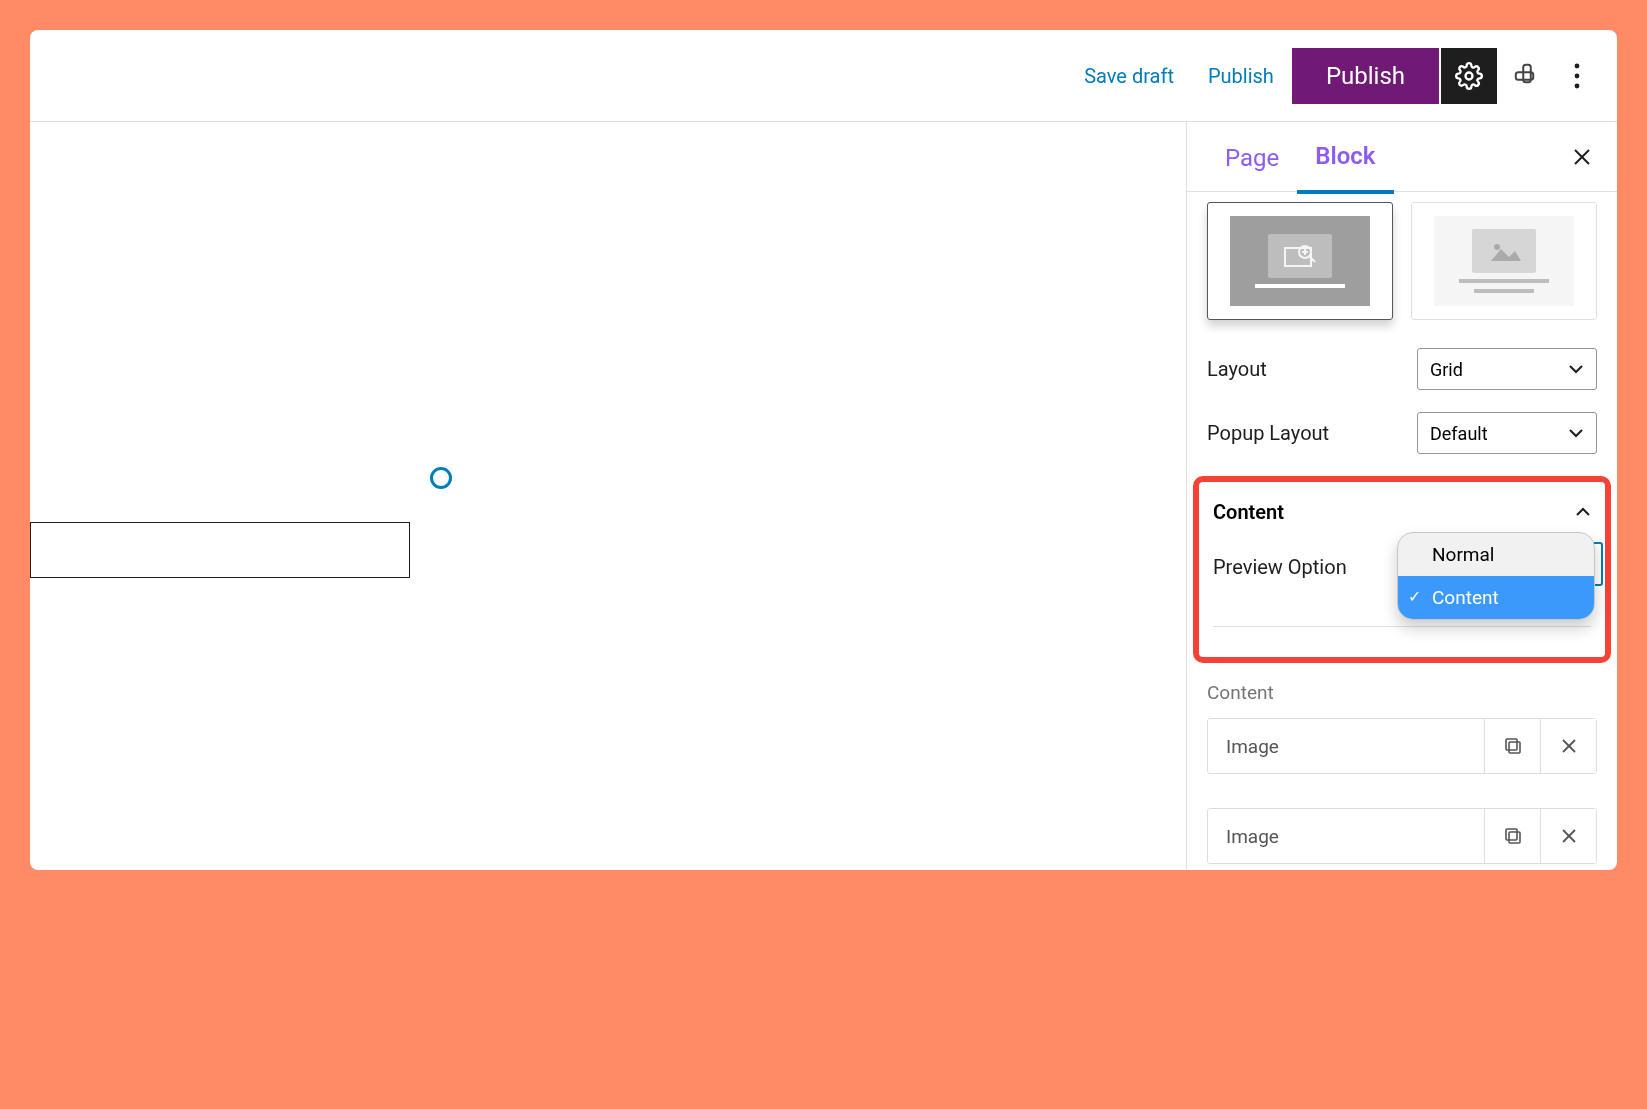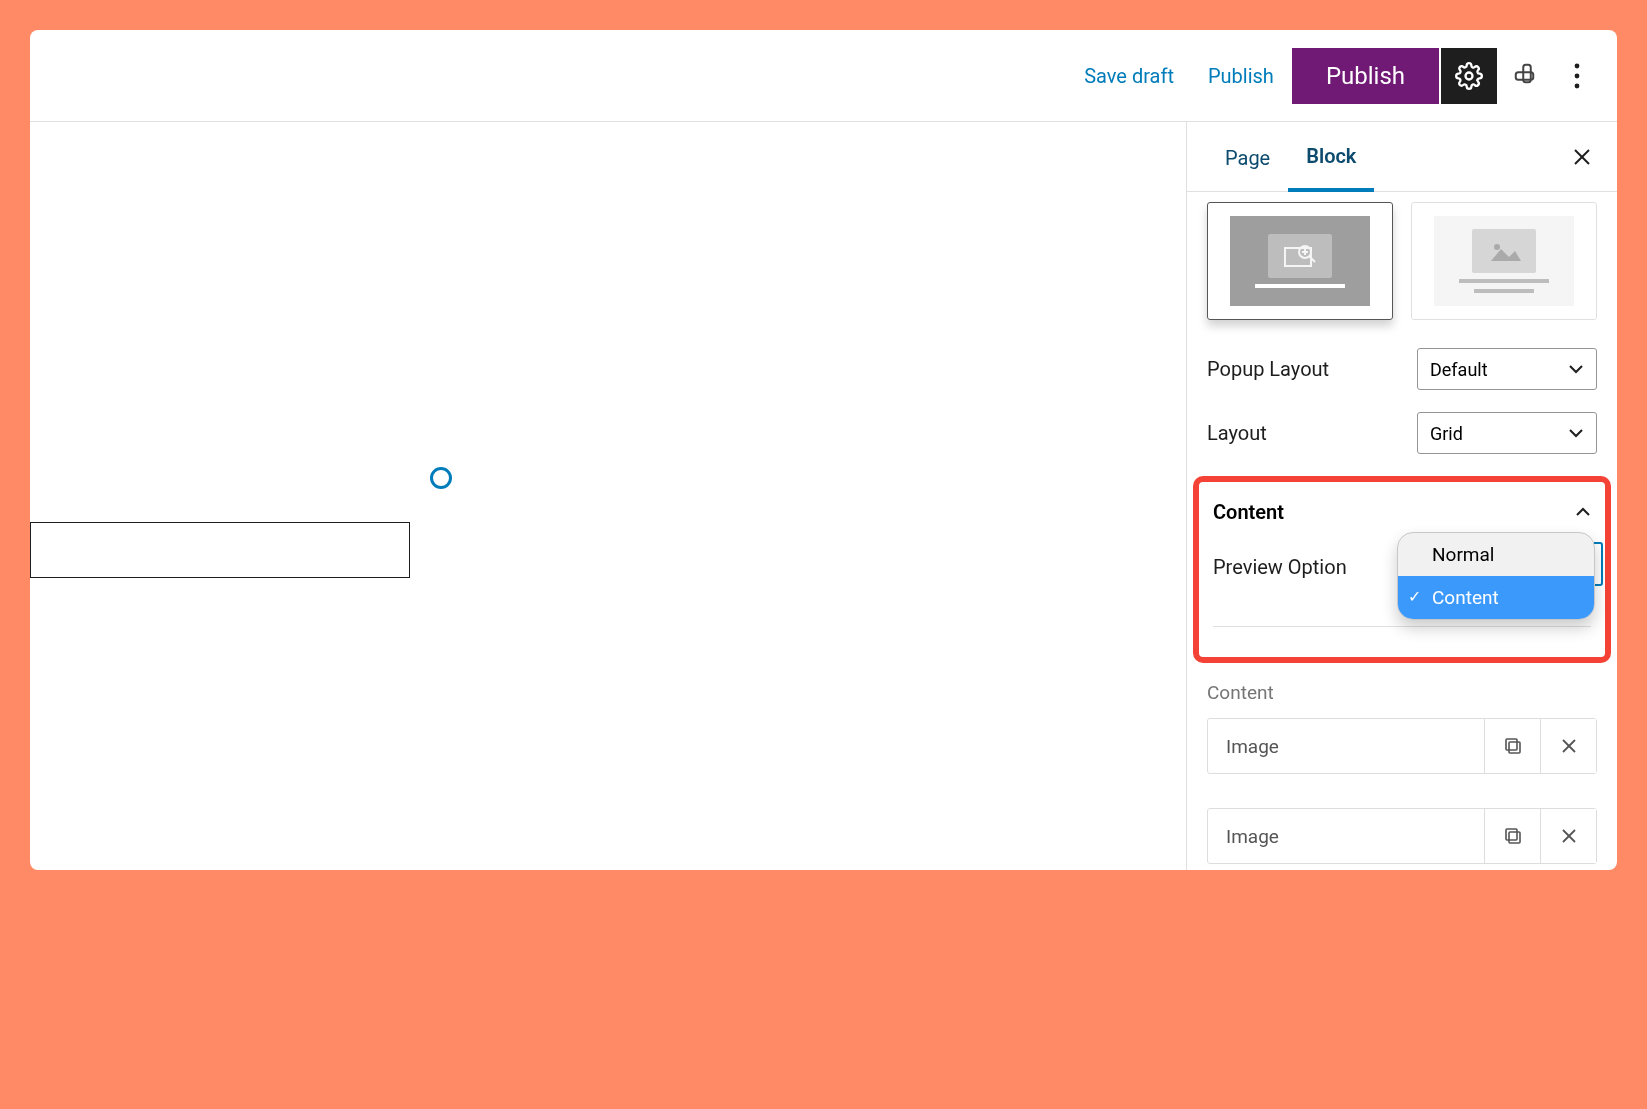--- a/index.html
+++ b/index.html
@@ -16,21 +16,21 @@
 
   
   .body { display: flex; height: calc(100% - 92px); }
   .canvas { flex: 1; position: relative; border-right: 1px solid #e0e0e0; }
   .spinner { position: absolute; top: 345px; left: 400px; width: 22px; height: 22px; border: 3px solid #007cba; border-radius: 50%; }
   .empty-block { position: absolute; top: 400px; left: 0; width: 380px; height: 56px; border: 1.5px solid #1e1e1e; background: #fff; }
 
   
   .sidebar { width: 430px; display: flex; flex-direction: column; overflow: hidden; }
   .tabs { display: flex; align-items: center; border-bottom: 1px solid #e0e0e0; padding: 0 20px; height: 70px; }
-  .tab { font-size: 20px; padding: 22px 18px 20px; cursor: pointer; border: none; background: none; color: #0c4a6e; }
+  .tab { font-size: 24px; padding: 22px 18px 20px; cursor: pointer; border: none; background: none; color: #8b5cf6; }
   .tab.active { font-weight: 600; border-bottom: 4px solid #007cba; }
   .tab-spacer { flex: 1; }
   .close-tab { width: 30px; height: 30px; display: flex; align-items: center; justify-content: center; cursor: pointer; border: none; background: none; font-size: 22px; }
 
   .panel { padding: 10px 20px 20px; overflow-y: auto; flex: 1; }
 
   
   .thumbs { display: flex; gap: 18px; margin-bottom: 28px; }
   .thumb { flex: 1; height: 118px; border: 1px solid #e0e0e0; border-radius: 3px; display: flex; flex-direction: column; align-items: center; justify-content: center; cursor: pointer; position: relative; }
   .thumb.selected { border: 1.5px solid #555; box-shadow: 0 6px 10px rgba(0,0,0,0.18); }
@@ -144,33 +144,33 @@
                     <polygon points="4,22 14,10 22,18 28,12 34,22" fill="#aaa"></polygon>
                   </svg>
               </div>
               <div class="thumb-line"></div>
               <div class="thumb-line short"></div>
             </div>
           </div>
         </div>
 
         <div class="field-row">
+          <span class="field-label">Layout</span>
+          <div class="select">
+            <span>Grid</span>
+            <svg width="16" height="10" viewBox="0 0 16 10" fill="none" stroke="#1e1e1e" stroke-width="2">
+                <polyline points="2,2 8,8 14,2"></polyline>
+              </svg>
+          </div>
+        </div>
+
+        <div class="field-row">
           <span class="field-label">Popup Layout</span>
           <div class="select">
             <span>Default</span>
-            <svg width="16" height="10" viewBox="0 0 16 10" fill="none" stroke="#1e1e1e" stroke-width="2">
-                <polyline points="2,2 8,8 14,2"></polyline>
-              </svg>
-          </div>
-        </div>
-
-        <div class="field-row">
-          <span class="field-label">Layout</span>
-          <div class="select">
-            <span>Grid</span>
             <svg width="16" height="10" viewBox="0 0 16 10" fill="none" stroke="#1e1e1e" stroke-width="2">
                 <polyline points="2,2 8,8 14,2"></polyline>
               </svg>
           </div>
         </div>
 
         <div class="highlight-box">
           <div class="section-head">
             <span class="section-title">Content</span>
             <button class="chev">

